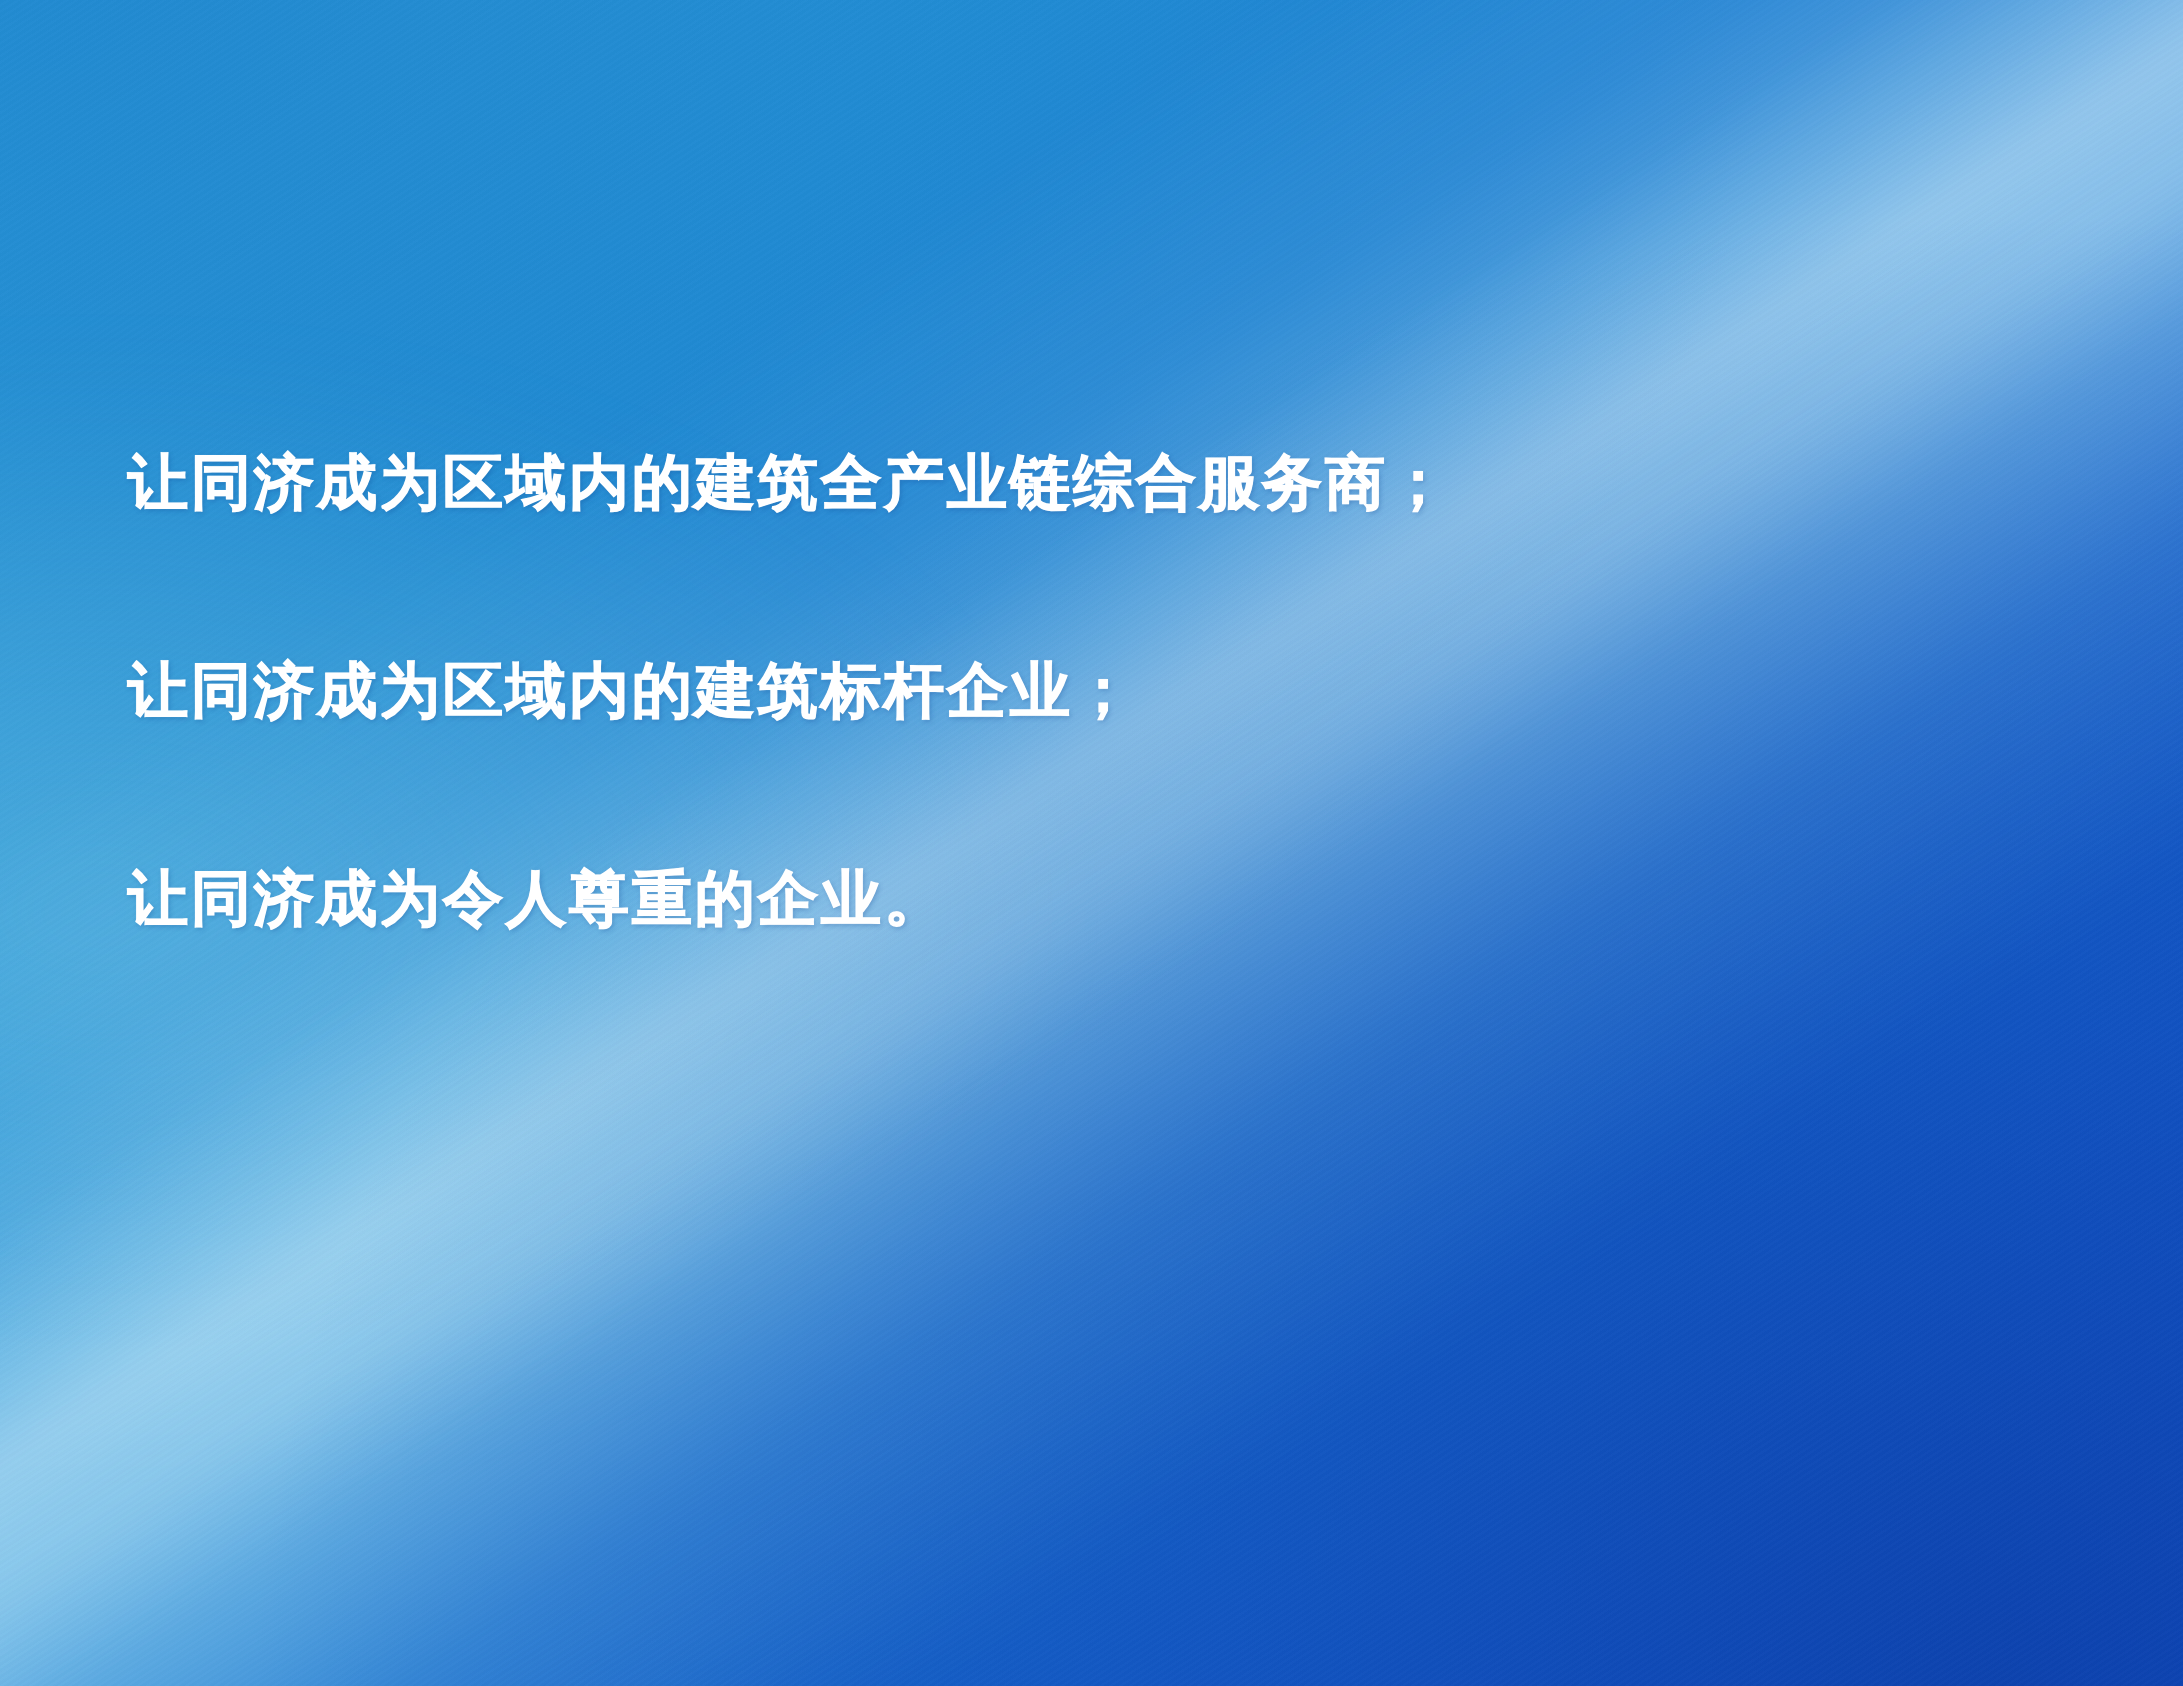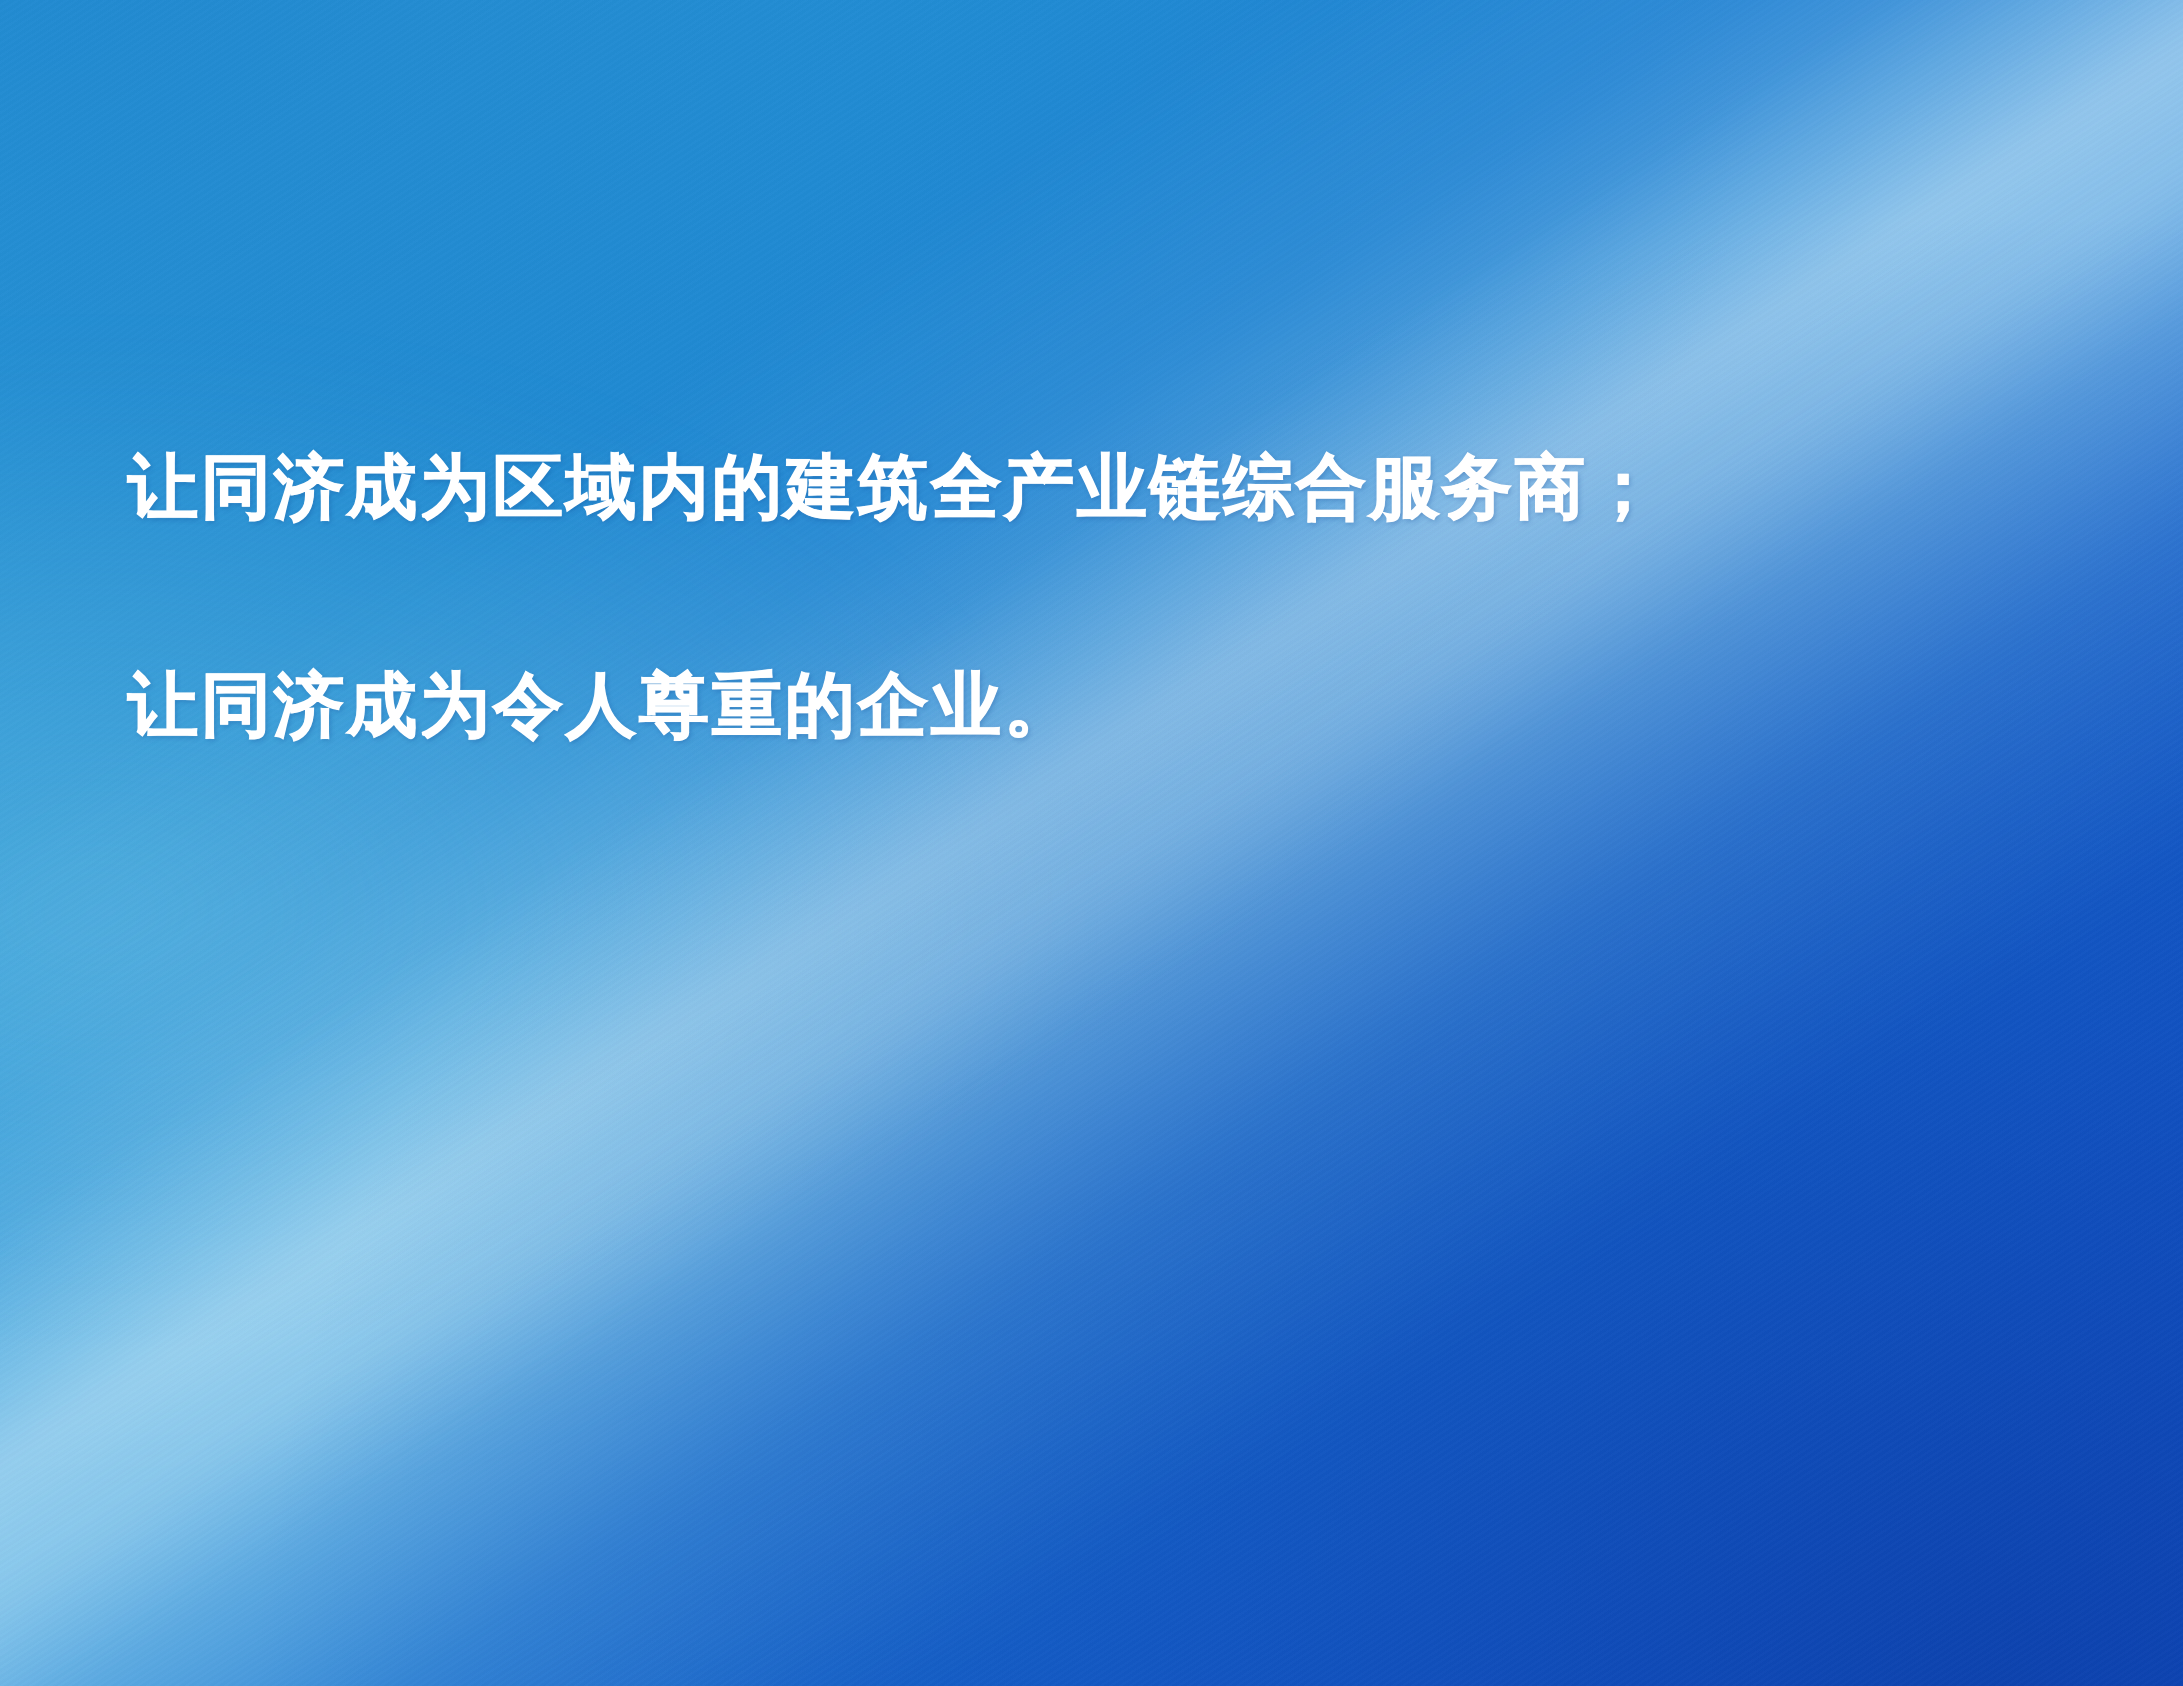--- a/index.html
+++ b/index.html
@@ -132,21 +132,21 @@
     position: absolute;
     left: 128px;
     top: 452px;
     width: 1957px;
   }
 
   .text-line {
     color: #ffffff;
     font-family: "DejaVu Sans", "Liberation Sans", sans-serif;
     font-weight: 700;
-    font-size: 70px;
+    font-size: 60px;
     line-height: 1;
     letter-spacing: 3px;
     white-space: nowrap;
     margin: 0 0 148px 0;
     text-shadow:
        0 0 1.5px rgba(255,255,255,0.55),
        1.5px 2.3px 5.3px rgba(10,60,140,0.30);
     -webkit-text-stroke: 1.1px #ffffff;
   }
 
@@ -162,17 +162,18 @@
   <div class="bg-base"></div>
   <div class="bg-left-glow"></div>
   <div class="bg-band"></div>
   <div class="bg-streak"></div>
   <div class="bg-corner-shade"></div>
   <div class="bg-tl-shade"></div>
   <div class="bg-texture"></div>
 
   <div class="text-block">
     <p class="text-line">让同济成为区域内的建筑全产业链综合服务商；</p>
+    <p class="text-line">让同济成为区域内的建筑标杆企业；</p>
     <p class="text-line">让同济成为令人尊重的企业。</p>
   </div>
 
 </div>
 
 
 </body></html>

